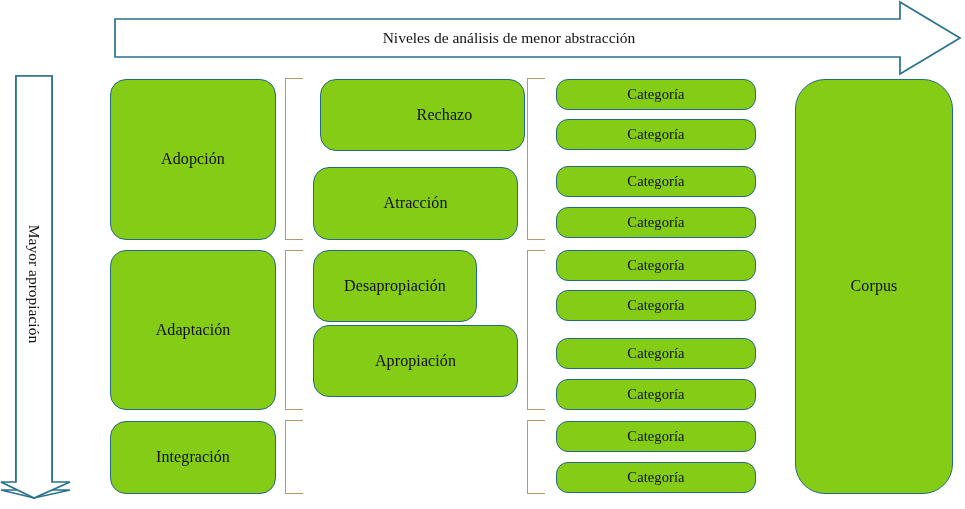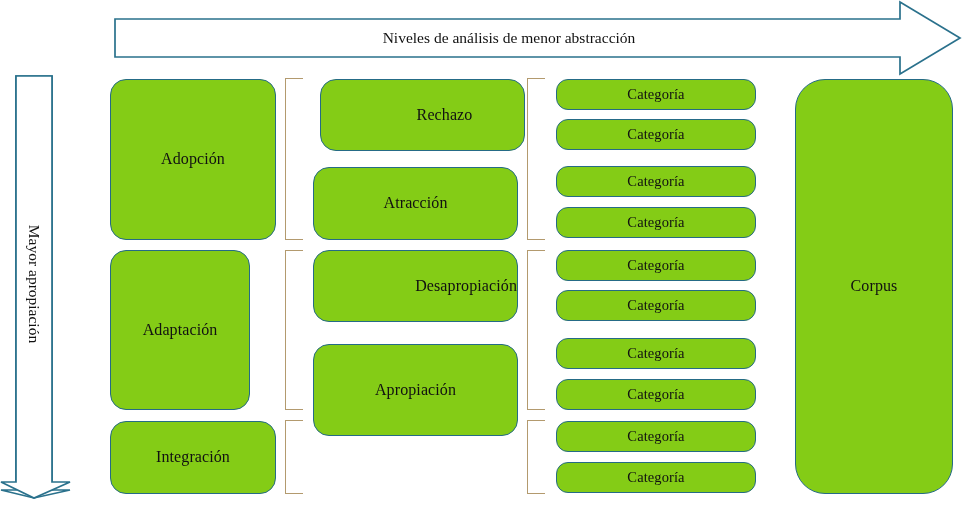--- a/index.html
+++ b/index.html
@@ -95,37 +95,37 @@
   <div class="bracket" style="left:285px; top:250px; width:18px; height:160px;"></div>
   <div class="bracket" style="left:285px; top:420px; width:18px; height:74px;"></div>
 
   <div class="bracket" style="left:527px; top:78px; width:18px; height:162px;"></div>
   <div class="bracket" style="left:527px; top:250px; width:18px; height:160px;"></div>
   <div class="bracket" style="left:527px; top:420px; width:18px; height:74px;"></div>
 
   <div class="box level" style="left:110px; top:79px; width:166px; height:161px;">
     <span>Adopción</span>
   </div>
-  <div class="box level" style="left:110px; top:250px; width:140px; height:160px;">
+  <div class="box level" style="left:110px; top:250px; width:166px; height:160px;">
     <span>Adaptación</span>
   </div>
   <div class="box level" style="left:110px; top:421px; width:166px; height:73px;">
     <span>Integración</span>
   </div>
 
   <div class="box stage" style="left:320px; top:79px; width:205px; height:72px;padding-left:44px;">
     <span>Rechazo</span>
   </div>
   <div class="box stage" style="left:313px; top:167px; width:205px; height:73px;">
     <span>Atracción</span>
   </div>
-  <div class="box stage" style="left:313px; top:250px; width:205px; height:72px;justify-content:flex-end;">
+  <div class="box stage" style="left:313px; top:250px; width:164px; height:72px;">
     <span>Desapropiación</span>
   </div>
-  <div class="box stage" style="left:313px; top:344px; width:205px; height:92px;">
+  <div class="box stage" style="left:313px; top:325px; width:205px; height:72px;">
     <span>Apropiación</span>
   </div>
 
   <div class="box cat" style="left:556px; top:79px; width:200px; height:31px;">
     <span>Categoría</span>
   </div>
   <div class="box cat" style="left:556px; top:119px; width:200px; height:31px;">
     <span>Categoría</span>
   </div>
   <div class="box cat" style="left:556px; top:166px; width:200px; height:31px;">

